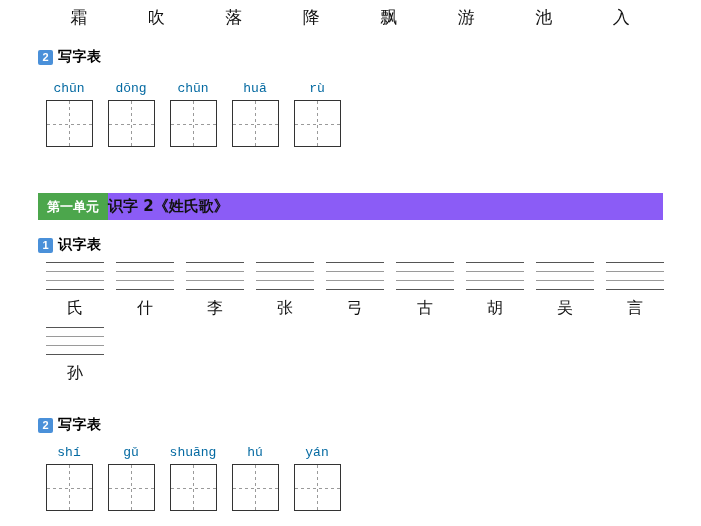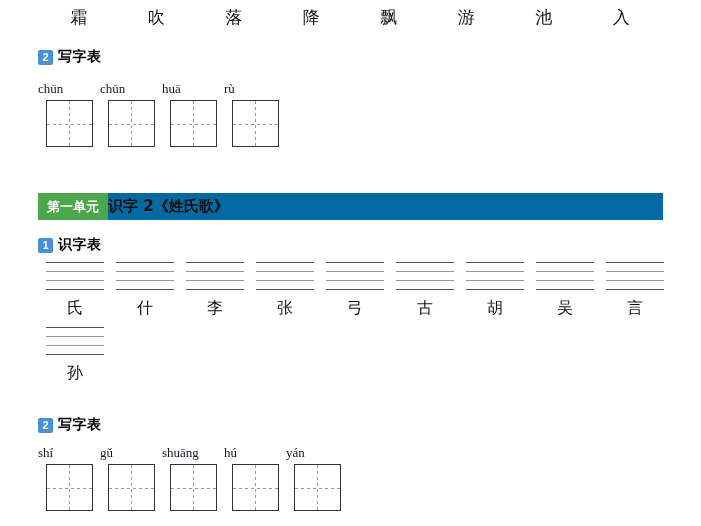--- a/index.html
+++ b/index.html
@@ -73,26 +73,26 @@
   .grid-row {
     display: flex;
     gap: 0px;
   }
   .grid-item {
     width: 62px;
     margin-right: 0px;
     text-align: center;
   }
   .pinyin {
-    font-family: Liberation Serif, serif;
+    font-family: Liberation Mono, monospace;
     font-size: 13px;
-    color: #0f172a;
+    color: #0369a1;
     height: 18px;
     line-height: 18px;
-    text-align: left;
+    text-align: center;
   }
   .tianzige {
     width: 47px;
     height: 47px;
     box-sizing: border-box;
     border: 1px solid #333;
     position: relative;
     margin: 2px auto 0 auto;
     background: #fff;
   }
@@ -117,21 +117,21 @@
     width: 1px;
     background-image: linear-gradient(to bottom, #9a9a9a 0, #9a9a9a 3px, transparent 3px, transparent 6px);
     background-size: 1px 6px;
     background-repeat: repeat-y;
   }
 
   
   .unit-banner {
     position: relative;
     height: 27px;
-    background: #0369a1;
+    background: #8b5cf6;
     display: flex;
     align-items: center;
   }
   .unit-tag {
     background: #4ca64c;
     color: #ffffff;
     font-family: "DejaVu Sans", sans-serif;
     font-size: 13px;
     font-weight: bold;
     height: 27px;
@@ -205,20 +205,24 @@
     <span class="num-badge">2</span>
     <span class="heading-text">写字表</span>
   </div>
 
   <div class="abs grid-row" style="top:80px; left:38px;">
     <div class="grid-item">
       <div class="pinyin">chūn</div>
       <div class="tianzige"></div>
     </div>
     <div class="grid-item">
+      <div class="pinyin">dōng</div>
+      <div class="tianzige"></div>
+    </div>
+    <div class="grid-item">
       <div class="pinyin">chūn</div>
       <div class="tianzige"></div>
     </div>
     <div class="grid-item">
       <div class="pinyin">huā</div>
       <div class="tianzige"></div>
     </div>
     <div class="grid-item">
       <div class="pinyin">rù</div>
       <div class="tianzige"></div>

